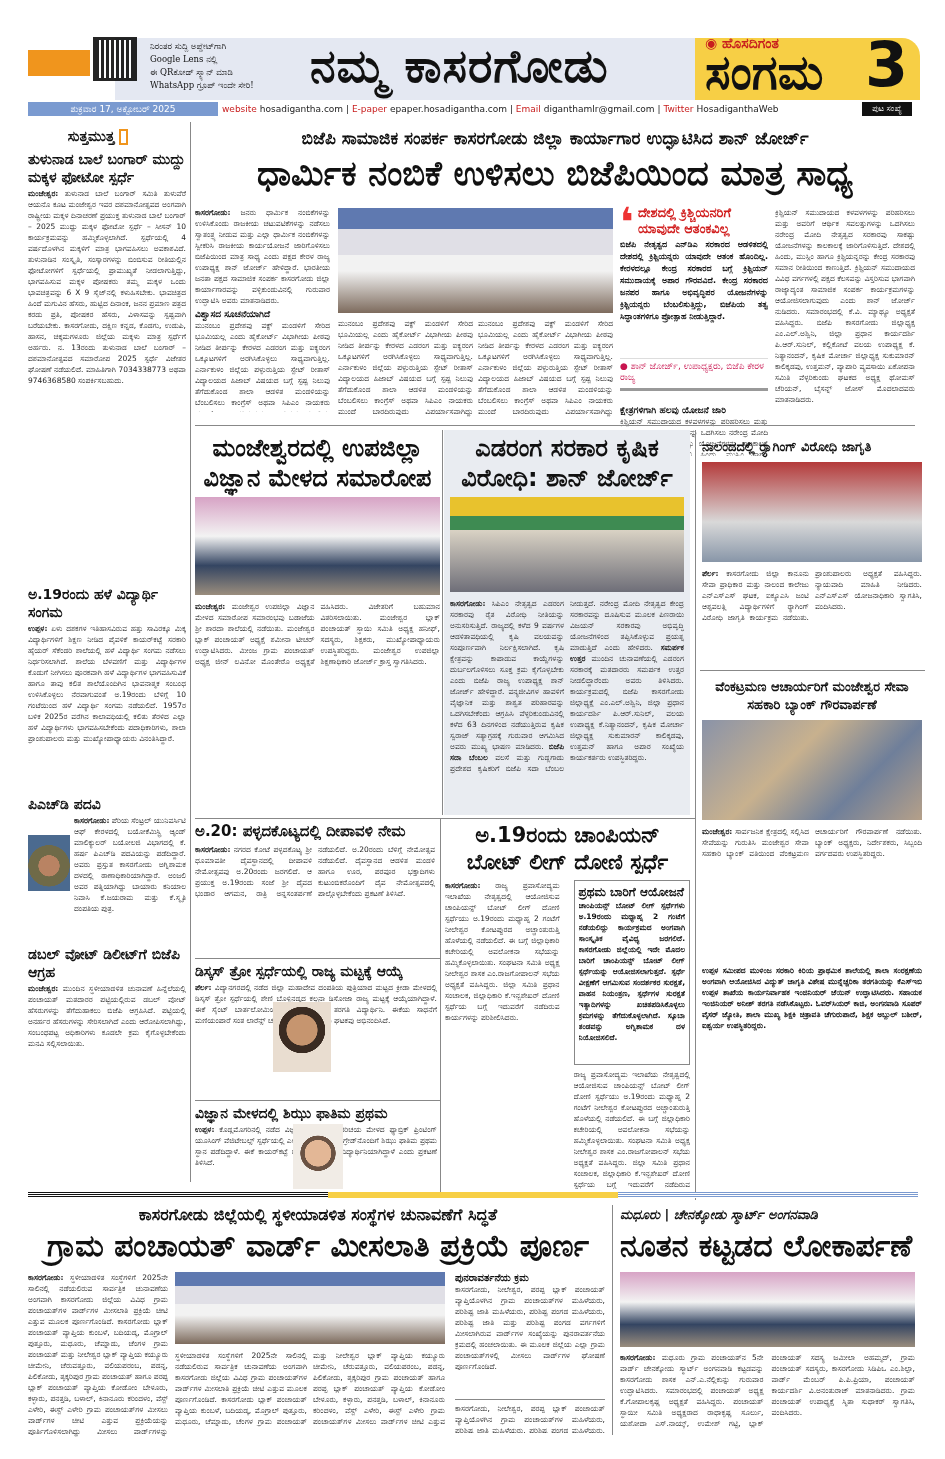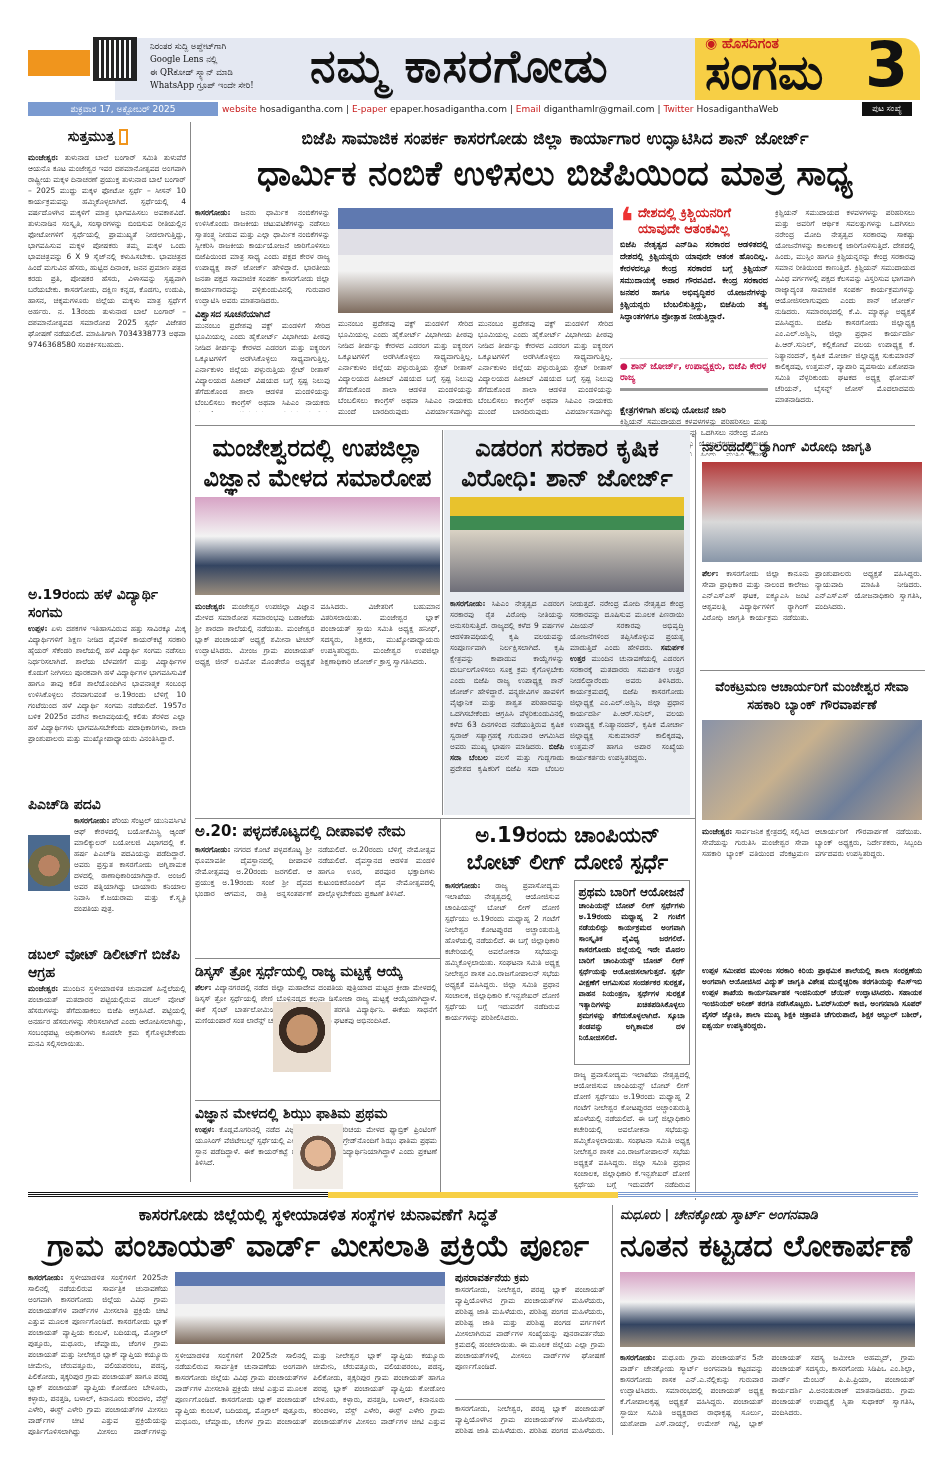--- a/index.html
+++ b/index.html
@@ -31,21 +31,21 @@
   .photo { background: linear-gradient(135deg,#8a93a8,#c8b18e 40%,#6f7f9a 70%,#b5a089); }
   .photo.red { background: linear-gradient(180deg,#b43a3a,#d9d9d9 60%,#8896a8); }
   .photo.stage { background: linear-gradient(180deg,#5f79b0 0 20%,#e0dfe6 20% 45%,#f2f2f2 45% 60%,#7d6b5d); }
   .photo.green { background: linear-gradient(180deg,#e8c22d 0 20%,#3e8b52 20% 35%,#d9d2c4 35%,#6e6e78); }
   .photo.pink { background: linear-gradient(180deg,#d7a3c5,#f3f3f3 40%,#344562 70%,#9a8d7d); }
   .photo.face { background: radial-gradient(circle at 50% 40%,#c6956f 0 30%,#3a2b22 31% 45%,#e9ddd0 46%); }
   .photo.officer { background: radial-gradient(circle at 50% 55%,#b98363 0 28%,#6f6a48 29% 55%,#4b6a8f 56%); }
   .photo.child { background: radial-gradient(circle at 50% 45%,#e3b796 0 30%,#6a5243 31% 40%,#f1ece6 41%); }
   .greybox { background: #e9ecf1; }
   .quote-red { color: #d11d1d; font-weight: bold; font-size: 13px; line-height: 16px; }
-  .bylinered { color: #c8154f; font-size: 9px; font-weight: bold; }
+  .bylinered { color: #c8154f; font-size: 9px; font-weight: normal; }
   .sutta { font-size: 14px; font-weight: bold; }
   .sepbar { height: 6px; }
 </style>
 </head>
 <body>
 
 <div class="abs hdr-bg"></div>
 <div class="abs hdr-yellow"></div>
 <div class="abs orange-bar"></div>
 <div class="abs qr"></div>
@@ -73,20 +73,21 @@
 </div>
 <div class="abs pagebadge">ಪುಟ ಸಂಖ್ಯೆ</div>
 
 <div class="abs vline" style="left:190px;top:122px;height:1060px;"></div>
 <div class="abs sutta" style="left:28px;top:128px;width:140px;text-align:center;">
   <span>ಸುತ್ತಮುತ್ತ</span>
   <span style="display:inline-block;width:9px;height:16px;border:2px solid #f0951d;vertical-align:middle;"></span>
 </div>
 
 <div class="abs" style="left:28px;top:150px;width:158px;">
+  <div class="h4">ತುಳುನಾಡ ಬಾಲೆ ಬಂಗಾರ್ ಮುದ್ದು ಮಕ್ಕಳ ಫೋಟೋ ಸ್ಪರ್ಧೆ</div>
   <div class="body" style="height:365px;margin-top:2px;"><b>ಮಂಜೇಶ್ವರ:</b> <span>ತುಳುನಾಡ ಬಾಲೆ ಬಂಗಾರ್ ಸಮಿತಿ ತುಳುವೆರೆ ಆಯನೊ ಕೂಟ ಮಂಜೇಶ್ವರ ಇವರ ದಶಮಾನೋತ್ಸವದ ಅಂಗವಾಗಿ ರಾಷ್ಟ್ರೀಯ ಮಕ್ಕಳ ದಿನಾಚರಣೆ ಪ್ರಯುಕ್ತ ತುಳುನಾಡ ಬಾಲೆ ಬಂಗಾರ್ – 2025 ಮುದ್ದು ಮಕ್ಕಳ ಫೋಟೋ ಸ್ಪರ್ಧೆ – ಸೀಸನ್ 10 ಕಾರ್ಯಕ್ರಮವನ್ನು ಹಮ್ಮಿಕೊಳ್ಳಲಾಗಿದೆ. ಸ್ಪರ್ಧೆಯಲ್ಲಿ 4 ವರ್ಷದೊಳಗಿನ ಮಕ್ಕಳಿಗೆ ಮಾತ್ರ ಭಾಗವಹಿಸಲು ಅವಕಾಶವಿದೆ. ತುಳುನಾಡಿನ ಸಂಸ್ಕೃತಿ, ಸಂಸ್ಕಾರಗಳನ್ನು ಬಿಂಬಿಸುವ ರೀತಿಯಲ್ಲಿನ ಫೋಟೋಗಳಿಗೆ ಸ್ಪರ್ಧೆಯಲ್ಲಿ ಪ್ರಾಮುಖ್ಯತೆ ನೀಡಲಾಗುತ್ತಿದ್ದು, ಭಾಗವಹಿಸುವ ಮಕ್ಕಳ ಪೋಷಕರು ತಮ್ಮ ಮಕ್ಕಳ ಒಂದು ಭಾವಚಿತ್ರವನ್ನು 6 X 9 ಸೈಜ್‌ನಲ್ಲಿ ಕಳುಹಿಸಬೇಕು. ಭಾವಚಿತ್ರದ ಹಿಂದೆ ಮಗುವಿನ ಹೆಸರು, ಹುಟ್ಟಿದ ದಿನಾಂಕ, ಜನನ ಪ್ರಮಾಣ ಪತ್ರದ ಕರಡು ಪ್ರತಿ, ಪೋಷಕರ ಹೆಸರು, ವಿಳಾಸವನ್ನು ಸ್ಪಷ್ಟವಾಗಿ ಬರೆಯಬೇಕು. ಕಾಸರಗೋಡು, ದಕ್ಷಿಣ ಕನ್ನಡ, ಕೊಡಗು, ಉಡುಪಿ, ಹಾಸನ, ಚಿಕ್ಕಮಗಳೂರು ಜಿಲ್ಲೆಯ ಮಕ್ಕಳು ಮಾತ್ರ ಸ್ಪರ್ಧೆಗೆ ಅರ್ಹರು. ನ. 13ರಂದು ತುಳುನಾಡ ಬಾಲೆ ಬಂಗಾರ್ – ದಶಮಾನೋತ್ಸವದ ಸಮಾರೋಪ 2025 ಸ್ಪರ್ಧೆ ವಿಜೇತರ ಘೋಷಣೆ ನಡೆಯಲಿದೆ. ಮಾಹಿತಿಗಾಗಿ 7034338773 ಅಥವಾ 9746368580 ಸಂಪರ್ಕಿಸಬಹುದು.</span></div>
 </div>
 
 <div class="abs" style="left:28px;top:585px;width:158px;">
   <div class="h4">ಅ.19ರಂದು ಹಳೆ ವಿದ್ಯಾರ್ಥಿ ಸಂಗಮ</div>
   <div class="body" style="height:180px;margin-top:2px;"><b>ಉಪ್ಪಳ:</b> <span>ಏಳು ದಶಕಗಳ ಇತಿಹಾಸವಿರುವ ಹತ್ತು ಸಾವಿರಕ್ಕೂ ಮಿಕ್ಕ ವಿದ್ಯಾರ್ಥಿಗಳಿಗೆ ಶಿಕ್ಷಣ ನೀಡಿದ ಪೈವಳಿಕೆ ಕಾಯರ್‌ಕಟ್ಟೆ ಸರಕಾರಿ ಹೈಯರ್ ಸೆಕೆಂಡರಿ ಶಾಲೆಯಲ್ಲಿ ಹಳೆ ವಿದ್ಯಾರ್ಥಿ ಸಂಗಮ ನಡೆಸಲು ನಿರ್ಧರಿಸಲಾಗಿದೆ. ಶಾಲೆಯ ಬೆಳವಣಿಗೆ ಮತ್ತು ವಿದ್ಯಾರ್ಥಿಗಳ ಕೊಡುಗೆ ನೀಗಿಸಲು ಪೂರಕವಾಗಿ ಹಳೆ ವಿದ್ಯಾರ್ಥಿಗಳ ಭಾಗವಹಿಸುವಿಕೆ ಹಾಗೂ ತಾವು ಕಲಿತ ಶಾಲೆಯೊಂದಿಗಿನ ಭಾವನಾತ್ಮಕ ಸಂಬಂಧ ಉಳಿಸಿಕೊಳ್ಳಲು ನೆರವಾಗುವಂತೆ ಅ.19ರಂದು ಬೆಳಿಗ್ಗೆ 10 ಗಂಟೆಯಿಂದ ಹಳೆ ವಿದ್ಯಾರ್ಥಿ ಸಂಗಮ ನಡೆಯಲಿದೆ. 1957ರ ಬಳಿಕ 2025ರ ವರೆಗಿನ ಕಾಲಾವಧಿಯಲ್ಲಿ ಕಲಿತು ತೆರಳಿದ ಎಲ್ಲಾ ಹಳೆ ವಿದ್ಯಾರ್ಥಿಗಳು ಭಾಗವಹಿಸಬೇಕೆಂದು ಪದಾಧಿಕಾರಿಗಳು, ಶಾಲಾ ಪ್ರಾಂಶುಪಾಲರು ಮತ್ತು ಮುಖ್ಯೋಪಾಧ್ಯಾಯರು ವಿನಂತಿಸಿದ್ದಾರೆ.</span></div>
 </div>
 
 <div class="abs" style="left:28px;top:795px;width:158px;">
   <div class="h4">ಪಿಎಚ್‌ಡಿ ಪದವಿ</div>

